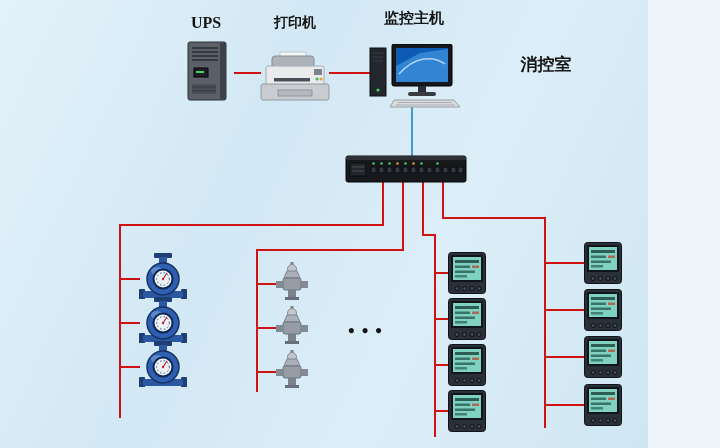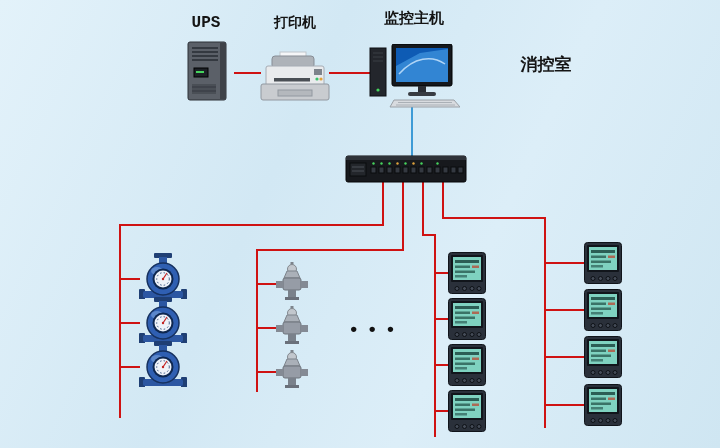--- a/index.html
+++ b/index.html
@@ -1,19 +1,20 @@
 <!DOCTYPE html>
 <html><head>
 <meta charset="utf-8">
 <style>
   html,body{margin:0;padding:0;background:#eef6fb;}
   .stage{
-    position:relative;width:720px;height:448px;overflow:hidden;
+    position:relative;width:632px;height:448px;overflow:hidden;
     background:linear-gradient(115deg,#e3f2fa 0%,#d2e8f4 38%,#dcEEf8 65%,#cfe6f2 100%);
-    font-family:Liberation Mono, monospace;
+    font-family:Liberation Serif, serif;
+    padding-left:16px;
   }
   .lines{position:absolute;left:0;top:0;width:720px;height:448px;}
   .dev{position:absolute;}
   .label{position:absolute;color:#141414;font-weight:bold;text-align:center;white-space:nowrap;}
   .label-ups{left:176px;top:14px;width:60px;font-size:16px;}
   .label-printer{left:253px;top:14px;width:84px;font-size:14px;}
   .label-host{left:364px;top:9px;width:100px;font-size:15px;}
   .label-room{left:504px;top:53px;width:84px;font-size:17px;}
   .ellipsis{position:absolute;left:348px;top:320px;width:60px;font-size:19px;font-weight:bold;
     letter-spacing:7px;color:#111;}

